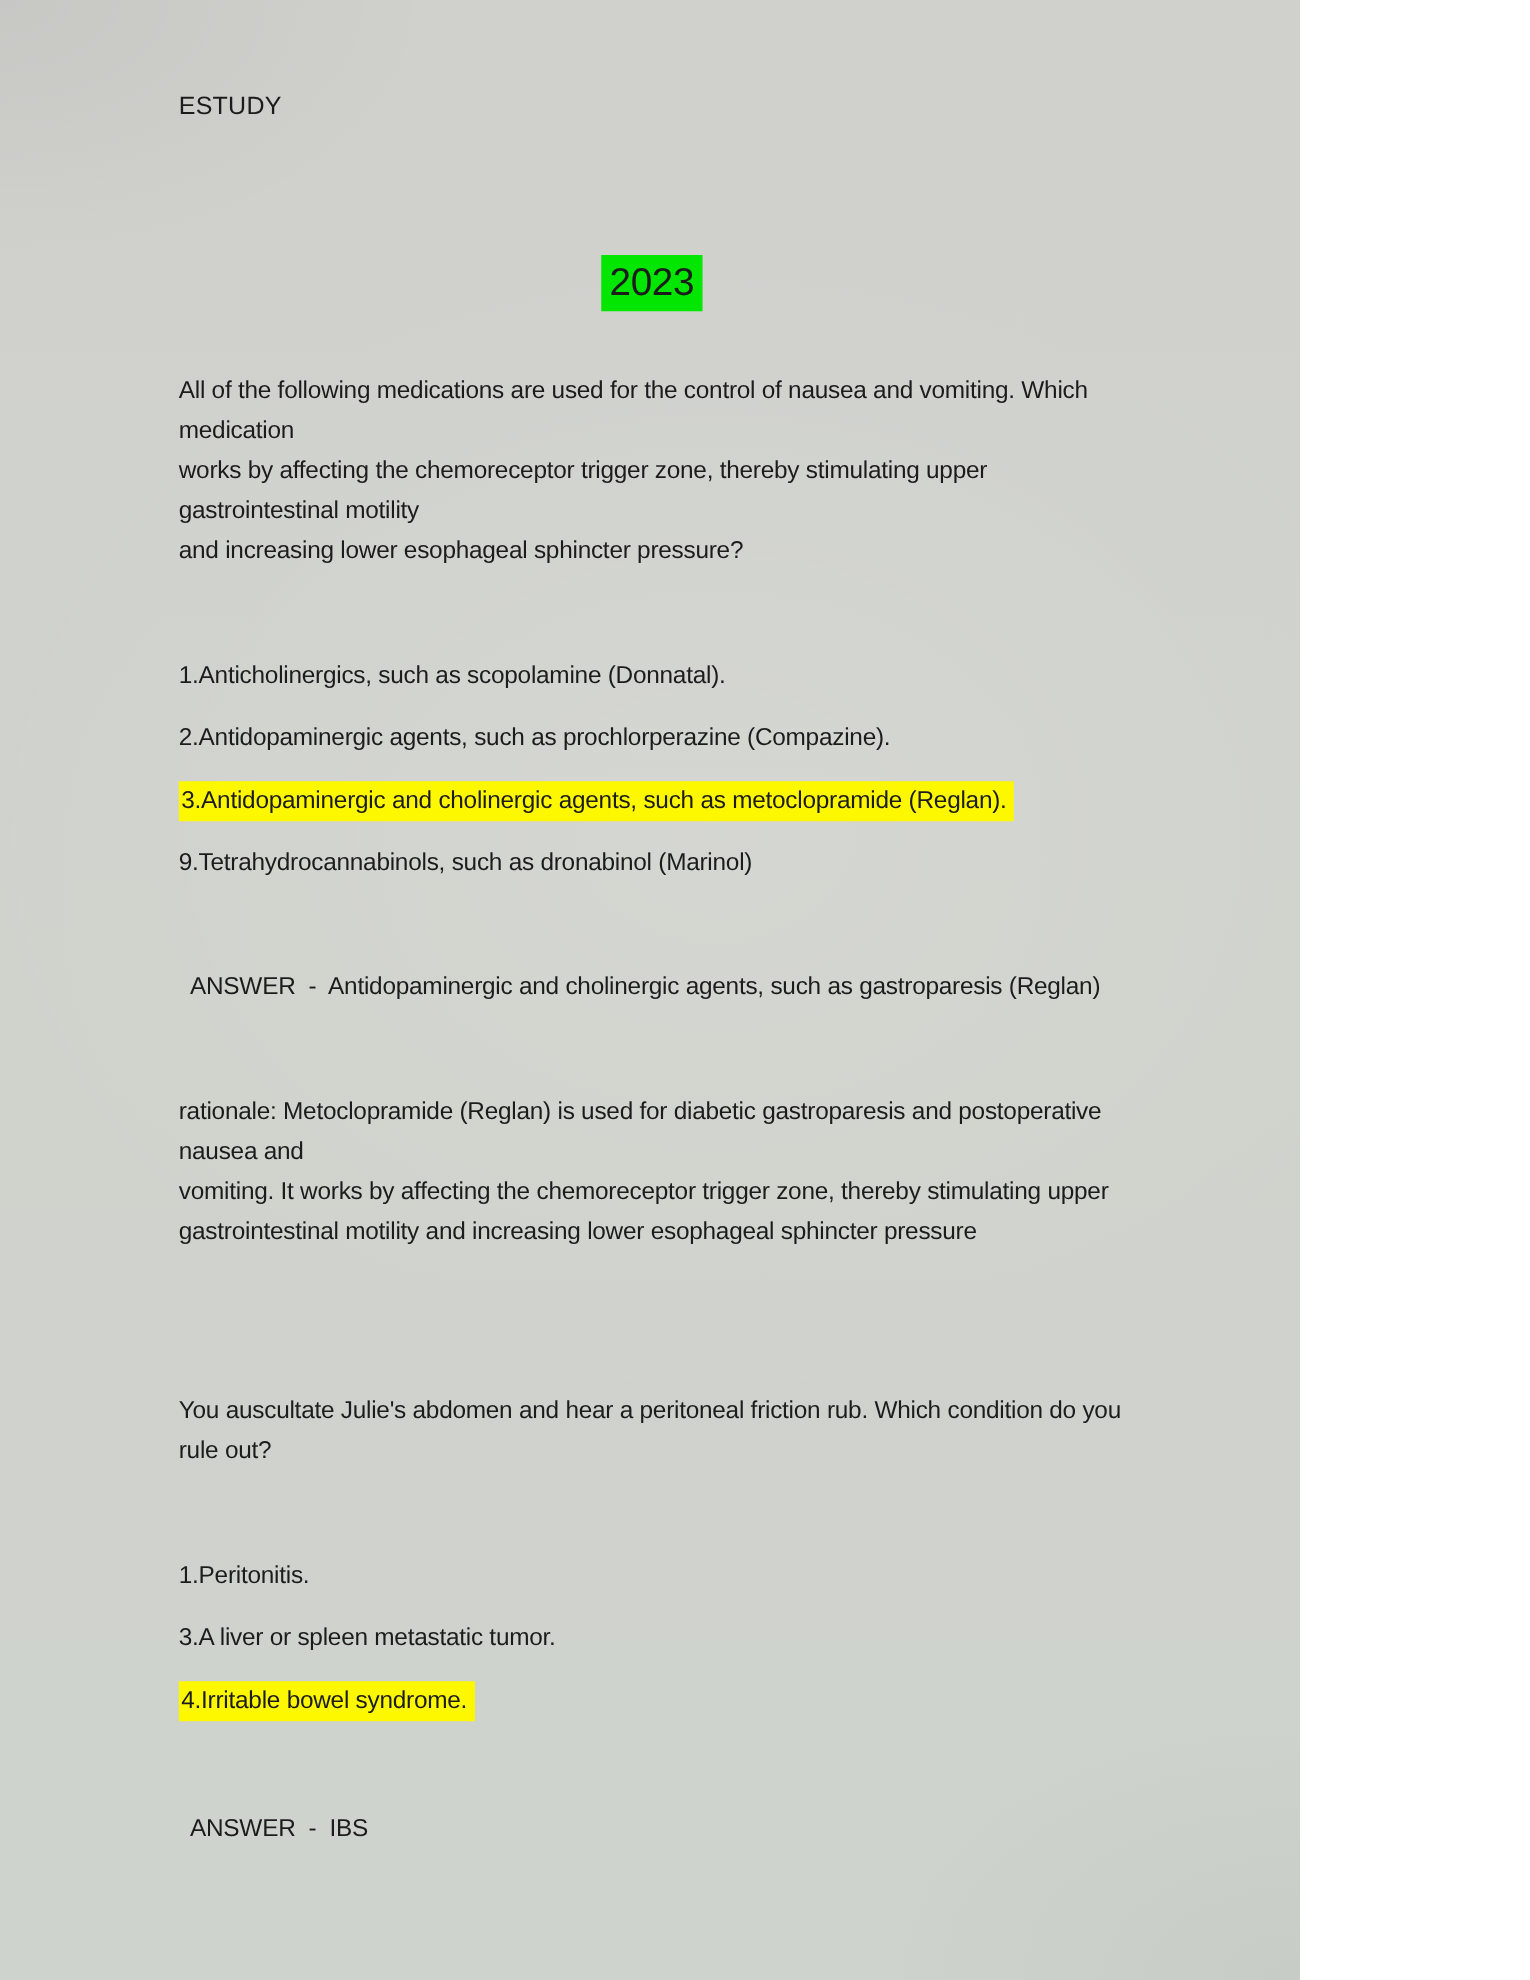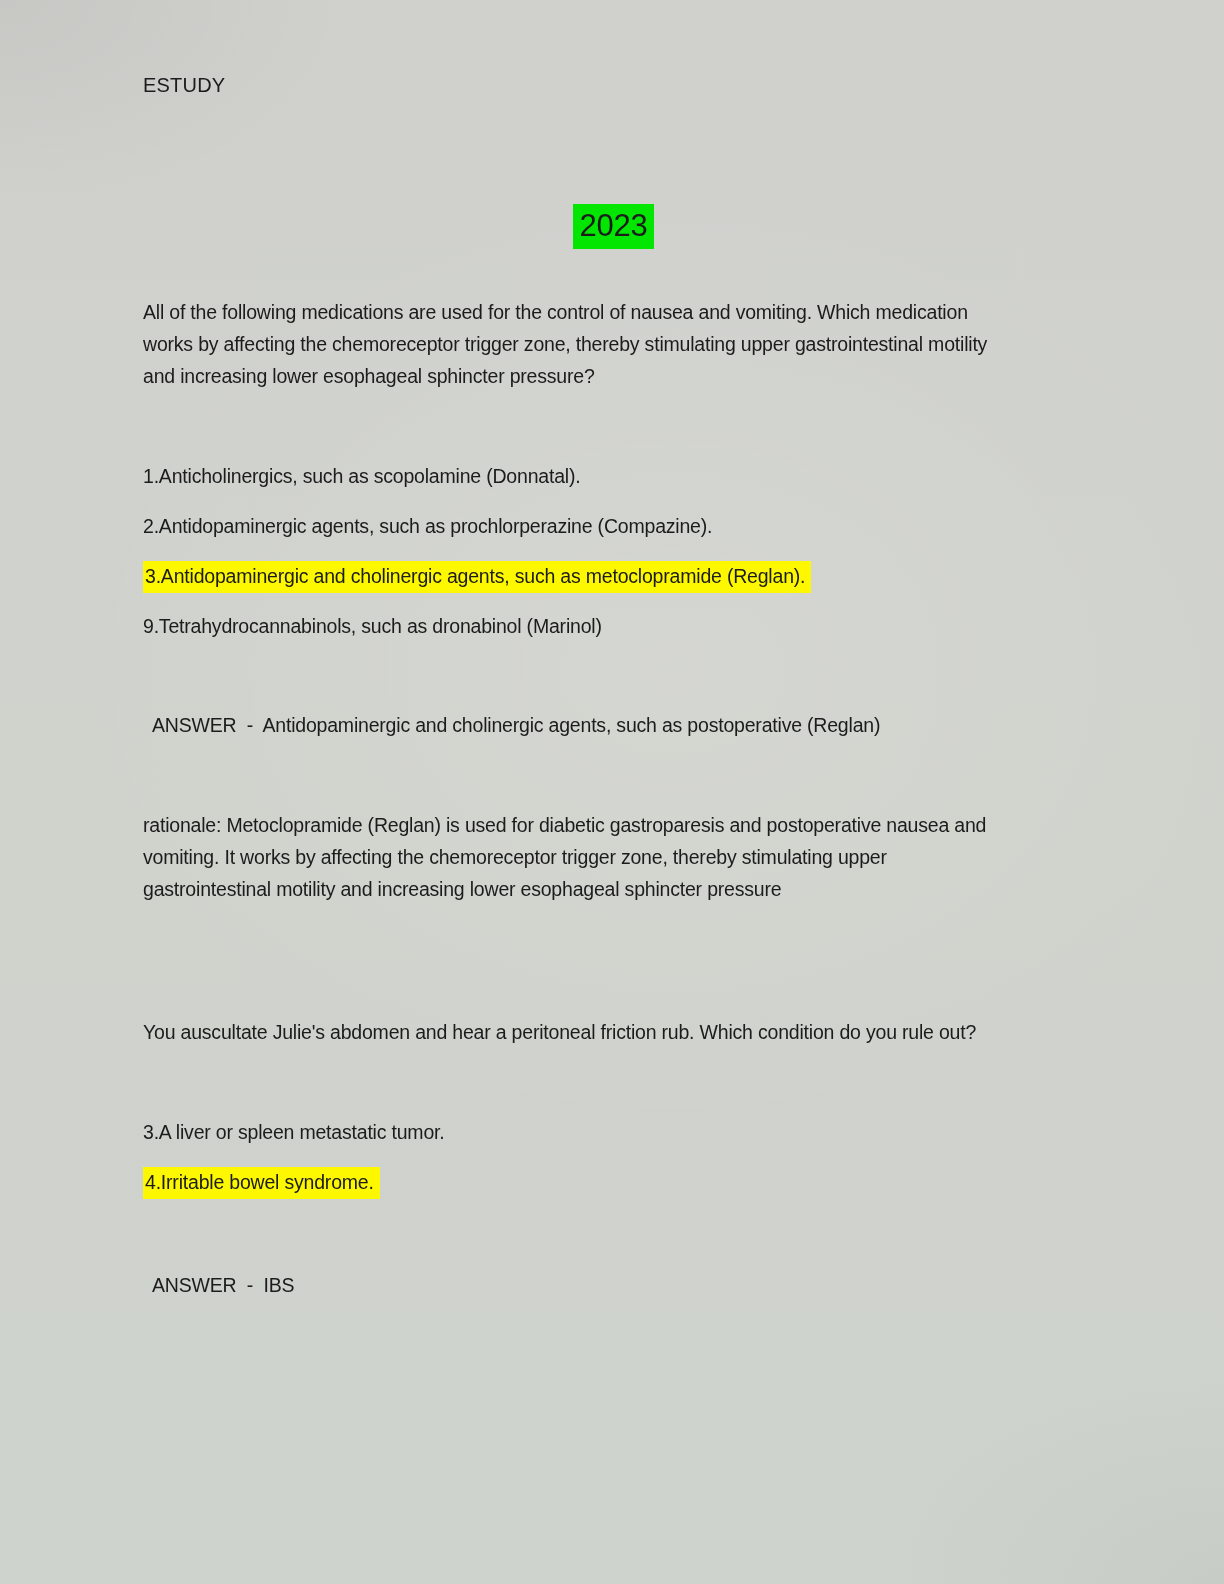--- a/index.html
+++ b/index.html
@@ -9,21 +9,21 @@
     --ink:#1c1c1c;
   }
   *{margin:0;padding:0;box-sizing:border-box;}
   html,body{width:1224px;height:1584px;}
   body{
     font-family:"Liberation Sans","DejaVu Sans",sans-serif;
     color:var(--ink);
   }
   .page{
     position:relative;
-    width:1224px;height:1584px;
+    width:1040px;height:1584px;
     background:
       radial-gradient(ellipse 900px 700px at 55% 42%, rgba(255,255,255,0.10), rgba(255,255,255,0) 70%),
       radial-gradient(ellipse 500px 300px at 0% 0%, rgba(0,0,0,0.045), rgba(0,0,0,0) 70%),
       radial-gradient(ellipse 500px 300px at 100% 100%, rgba(70,90,70,0.05), rgba(0,0,0,0) 70%),
       linear-gradient(180deg, #d0d1cd 0%, #d0d2cc 55%, #ced3cd 100%),
       var(--page-bg);
     overflow:hidden;
   }
   .content{
     position:relative;
@@ -103,31 +103,32 @@
 works by affecting the chemoreceptor trigger zone, thereby stimulating upper gastrointestinal motility
 and increasing lower esophageal sphincter pressure?</p>
 
       <div class="options">
         <p class="option"><span>1.Anticholinergics, such as scopolamine (Donnatal).</span></p>
         <p class="option"><span>2.Antidopaminergic agents, such as prochlorperazine (Compazine).</span></p>
         <p class="option"><span class="hl-yellow">3.Antidopaminergic and cholinergic agents, such as metoclopramide (Reglan).</span></p>
         <p class="option"><span>9.Tetrahydrocannabinols, such as dronabinol (Marinol)</span></p>
       </div>
 
-      <p class="answer">ANSWER  -  Antidopaminergic and cholinergic agents, such as postoperative (Reglan)</p>
+      <p class="answer">ANSWER  -  Antidopaminergic and cholinergic agents, such as gastroparesis (Reglan)</p>
 
       <p class="rationale">rationale: Metoclopramide (Reglan) is used for diabetic gastroparesis and postoperative nausea and
 vomiting. It works by affecting the chemoreceptor trigger zone, thereby stimulating upper
 gastrointestinal motility and increasing lower esophageal sphincter pressure</p>
     </section>
 
     <section class="qblock2">
       <p class="qtext">You auscultate Julie's abdomen and hear a peritoneal friction rub. Which condition do you rule out?</p>
 
       <div class="options">
+        <p class="option"><span>1.Peritonitis.</span></p>
         <p class="option"><span>3.A liver or spleen metastatic tumor.</span></p>
         <p class="option"><span class="hl-yellow">4.Irritable bowel syndrome.</span></p>
       </div>
 
       <p class="answer">ANSWER  -  IBS</p>
     </section>
 
   </div>
 </div>
 

